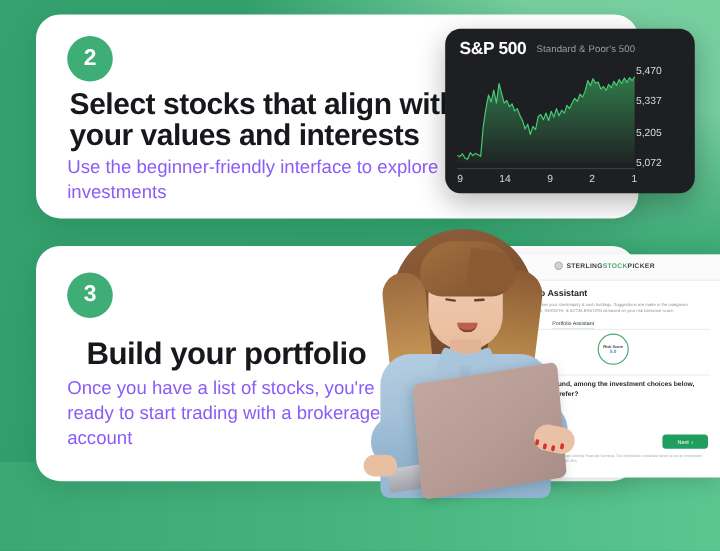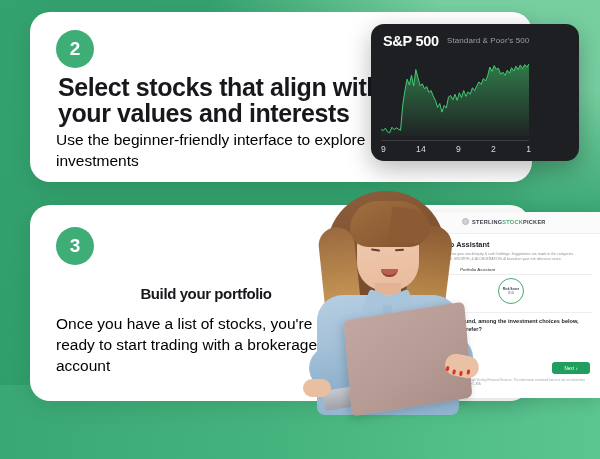--- a/index.html
+++ b/index.html
@@ -25,23 +25,23 @@
   #card3{left:30px;top:205px;width:500px;height:196px;}
 
   .badge{width:38px;height:38px;border-radius:50%;background:#3fad76;
          color:#fff;display:flex;align-items:center;justify-content:center;
          font-size:19px;font-weight:700;}
   #b2{position:absolute;left:26px;top:18px;}
   #b3{position:absolute;left:26px;top:22px;}
 
   .headline{position:absolute;color:#16181c;font-weight:700;letter-spacing:-.4px;}
   #h2{left:28px;top:62px;font-size:25px;line-height:26px;width:330px;}
-  #h3{left:26px;top:76px;font-size:15px;line-height:26px;width:300px;text-align:center;}
-
-  .sub{position:absolute;color:#000000;font-size:15.5px;line-height:21px;font-weight:400;}
+  #h3{left:42px;top:76px;font-size:26px;line-height:26px;width:300px;}
+
+  .sub{position:absolute;color:#8b5cf6;font-size:15.5px;line-height:21px;font-weight:400;}
   #s2{left:26px;top:117px;width:310px;}
   #s3{left:26px;top:108px;width:270px;}
 
   
   #chartcard{position:absolute;left:371px;top:24px;width:208px;height:137px;
      background:#1e1f22;border-radius:13px;box-shadow:0 8px 24px rgba(0,0,0,.28);
      overflow:hidden;}
   #chart-title{position:absolute;left:12px;top:9px;color:#fff;font-size:14.5px;
      font-weight:700;letter-spacing:-.3px;}
   #chart-sub{position:absolute;left:76px;top:12px;color:#9b9ea4;font-size:8px;letter-spacing:.1px;}
@@ -159,20 +159,26 @@
       <defs>
         <linearGradient id="fillg" x1="0" y1="0" x2="0" y2="1">
           <stop offset="0%" stop-color="#3fc46b" stop-opacity="0.55"></stop>
           <stop offset="100%" stop-color="#3fc46b" stop-opacity="0.03"></stop>
         </linearGradient>
       </defs>
       <path id="area" fill="url(#fillg)" stroke="none" d="M0.0 156.3 L4.4 158.8 L8.8 153.7 L13.2 161.4 L17.6 163.3 L22.1 151.8 L26.5 156.9 L30.9 153.1 L35.3 155.6 L39.7 158.2 L44.1 105.8 L48.5 75.7 L52.9 52.1 L57.4 64.2 L61.8 43.8 L66.2 66.1 L70.6 32.3 L75.0 49.5 L79.4 66.1 L83.8 61.7 L88.2 72.5 L92.6 67.4 L97.1 79.6 L101.5 75.7 L105.9 87.2 L110.3 96.2 L114.7 110.9 L119.1 102.6 L123.5 120.5 L127.9 106.4 L132.4 112.2 L136.8 89.2 L141.2 86.0 L145.6 94.9 L150.0 83.4 L154.4 96.2 L158.8 80.2 L163.2 90.4 L167.6 75.7 L172.1 87.9 L176.5 78.3 L180.9 83.4 L185.3 70.0 L189.7 75.7 L194.1 66.1 L198.5 57.8 L202.9 63.0 L207.4 50.8 L211.8 55.9 L216.2 45.1 L220.6 27.2 L225.0 36.1 L229.4 24.0 L233.8 31.6 L238.2 29.7 L242.6 41.9 L247.1 37.4 L251.5 44.4 L255.9 33.6 L260.3 39.9 L264.7 28.4 L269.1 35.5 L273.5 25.2 L277.9 32.3 L282.4 22.7 L286.8 30.4 L291.2 22.0 L295.6 27.2 L300.0 20.1 L300 170 L0 170 Z"></path>
       <path id="line" fill="none" stroke="#46cc74" stroke-width="2" stroke-linejoin="round" d="M0.0 156.3 L4.4 158.8 L8.8 153.7 L13.2 161.4 L17.6 163.3 L22.1 151.8 L26.5 156.9 L30.9 153.1 L35.3 155.6 L39.7 158.2 L44.1 105.8 L48.5 75.7 L52.9 52.1 L57.4 64.2 L61.8 43.8 L66.2 66.1 L70.6 32.3 L75.0 49.5 L79.4 66.1 L83.8 61.7 L88.2 72.5 L92.6 67.4 L97.1 79.6 L101.5 75.7 L105.9 87.2 L110.3 96.2 L114.7 110.9 L119.1 102.6 L123.5 120.5 L127.9 106.4 L132.4 112.2 L136.8 89.2 L141.2 86.0 L145.6 94.9 L150.0 83.4 L154.4 96.2 L158.8 80.2 L163.2 90.4 L167.6 75.7 L172.1 87.9 L176.5 78.3 L180.9 83.4 L185.3 70.0 L189.7 75.7 L194.1 66.1 L198.5 57.8 L202.9 63.0 L207.4 50.8 L211.8 55.9 L216.2 45.1 L220.6 27.2 L225.0 36.1 L229.4 24.0 L233.8 31.6 L238.2 29.7 L242.6 41.9 L247.1 37.4 L251.5 44.4 L255.9 33.6 L260.3 39.9 L264.7 28.4 L269.1 35.5 L273.5 25.2 L277.9 32.3 L282.4 22.7 L286.8 30.4 L291.2 22.0 L295.6 27.2 L300.0 20.1"></path>
     </svg>
   </div>
+  <div id="ylabels">
+    <span>5,470</span>
+    <span>5,337</span>
+    <span>5,205</span>
+    <span>5,072</span>
+  </div>
   <div id="xaxis"></div>
   <div id="xlabels">
     <span>9</span>
     <span>14</span>
     <span>9</span>
     <span>2</span>
     <span>1</span>
   </div>
 </div>
 

